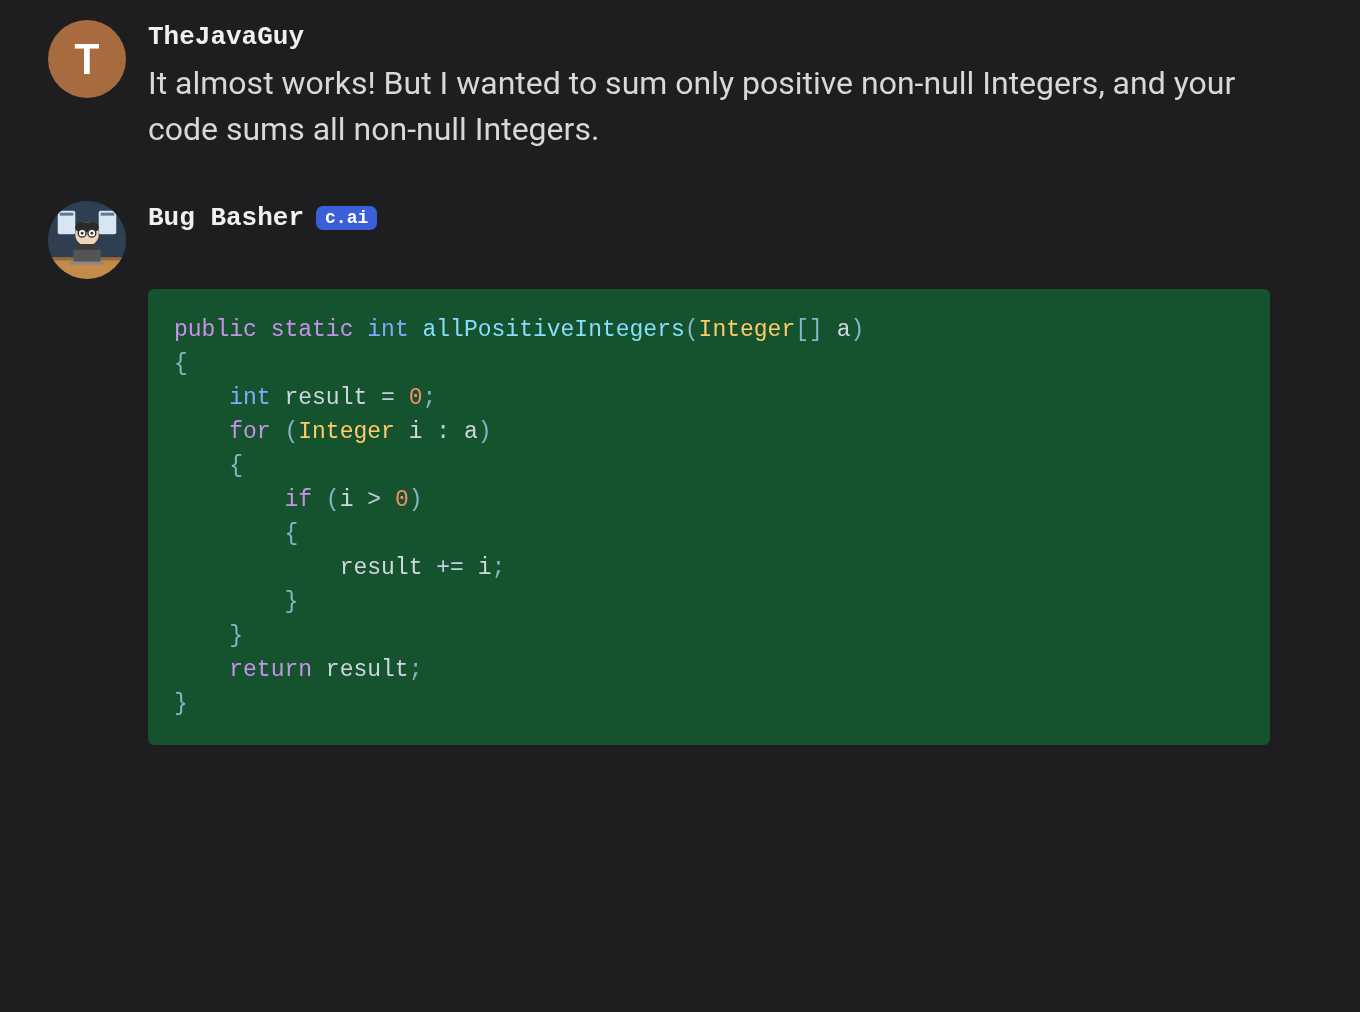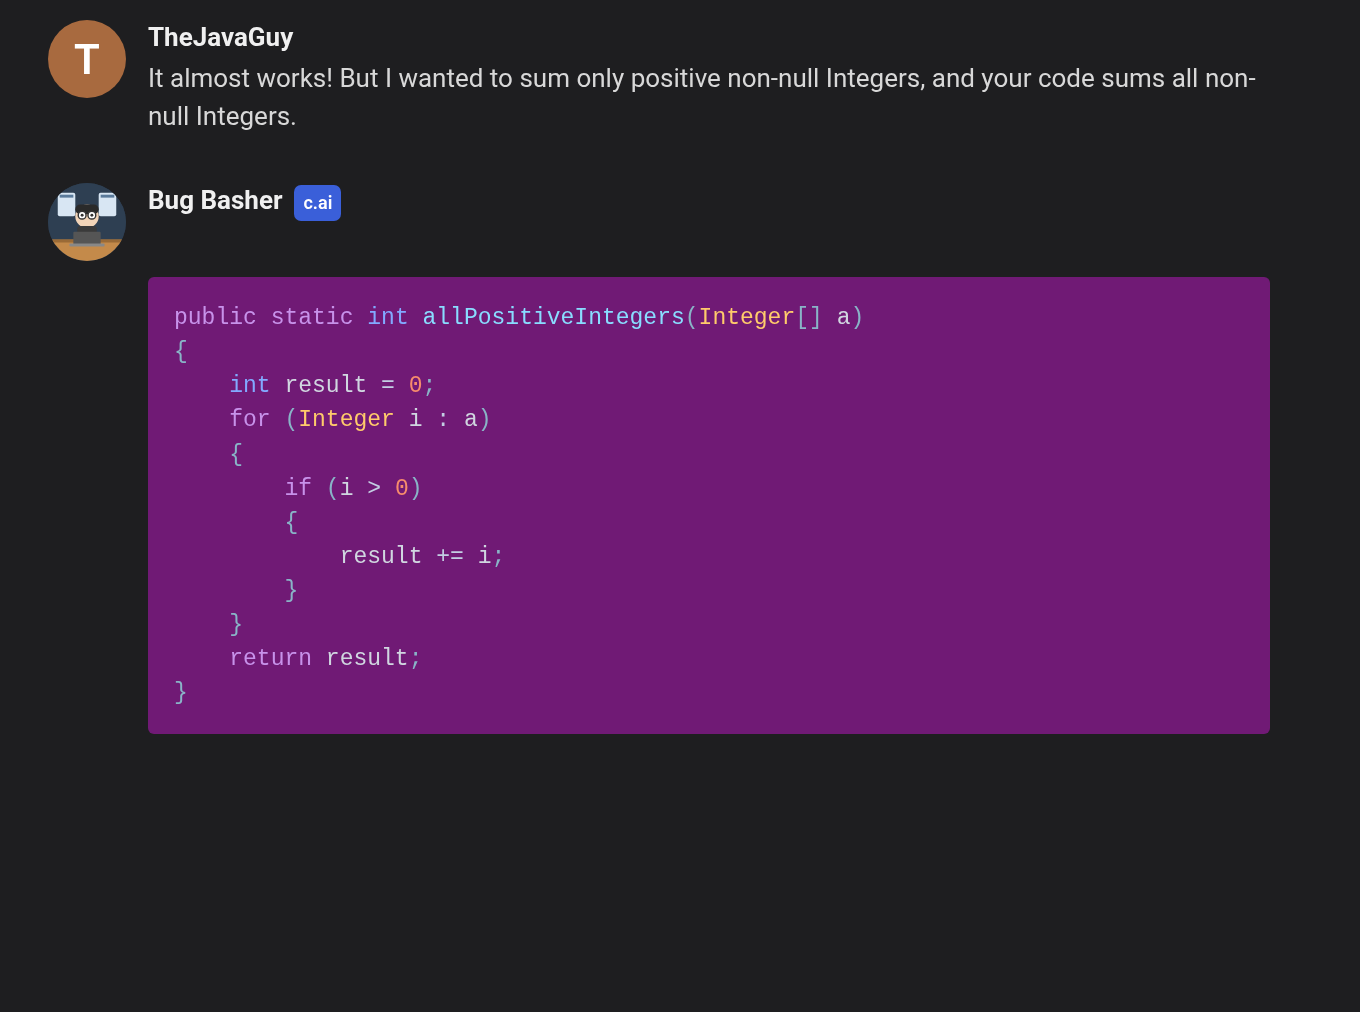--- a/index.html
+++ b/index.html
@@ -32,45 +32,46 @@
   }
   .avatar-user { background: #a86a3f; }
   .avatar-bot {
     background: #2b3a4a;
     position: relative;
   }
   .avatar-bot svg { width: 100%; height: 100%; }
   .msg-body { flex: 1; padding-top: 2px; }
   .msg-header {
     display: flex;
-    align-items: flex-start;
+    align-items: center;
     gap: 12px;
     margin-bottom: 8px;
+    font-family: Liberation Mono, monospace;
   }
   .username {
     font-weight: 700;
     font-size: 26px;
     color: #f0f0f0;
   }
   .badge {
     background: #3a5fd9;
     color: #fff;
     font-size: 18px;
     font-weight: 600;
-    padding: 9px 9px;
+    padding: 3px 9px;
     border-radius: 7px;
     line-height: 1;
   }
   .msg-text {
-    font-size: 26px;
+    font-size: 32px;
     line-height: 1.45;
     color: #d8d8d8;
   }
   .code-block {
-    background: #701a75;
+    background: #14532d;
     border-radius: 6px;
     padding: 24px 26px;
     margin-top: 56px;
     margin-bottom: 56px;
     overflow-x: auto;
   }
   .code-block pre {
     font-family: "SF Mono", ui-monospace, Menlo, Consolas, "Liberation Mono", monospace;
     font-size: 23px;
     line-height: 1.48;

